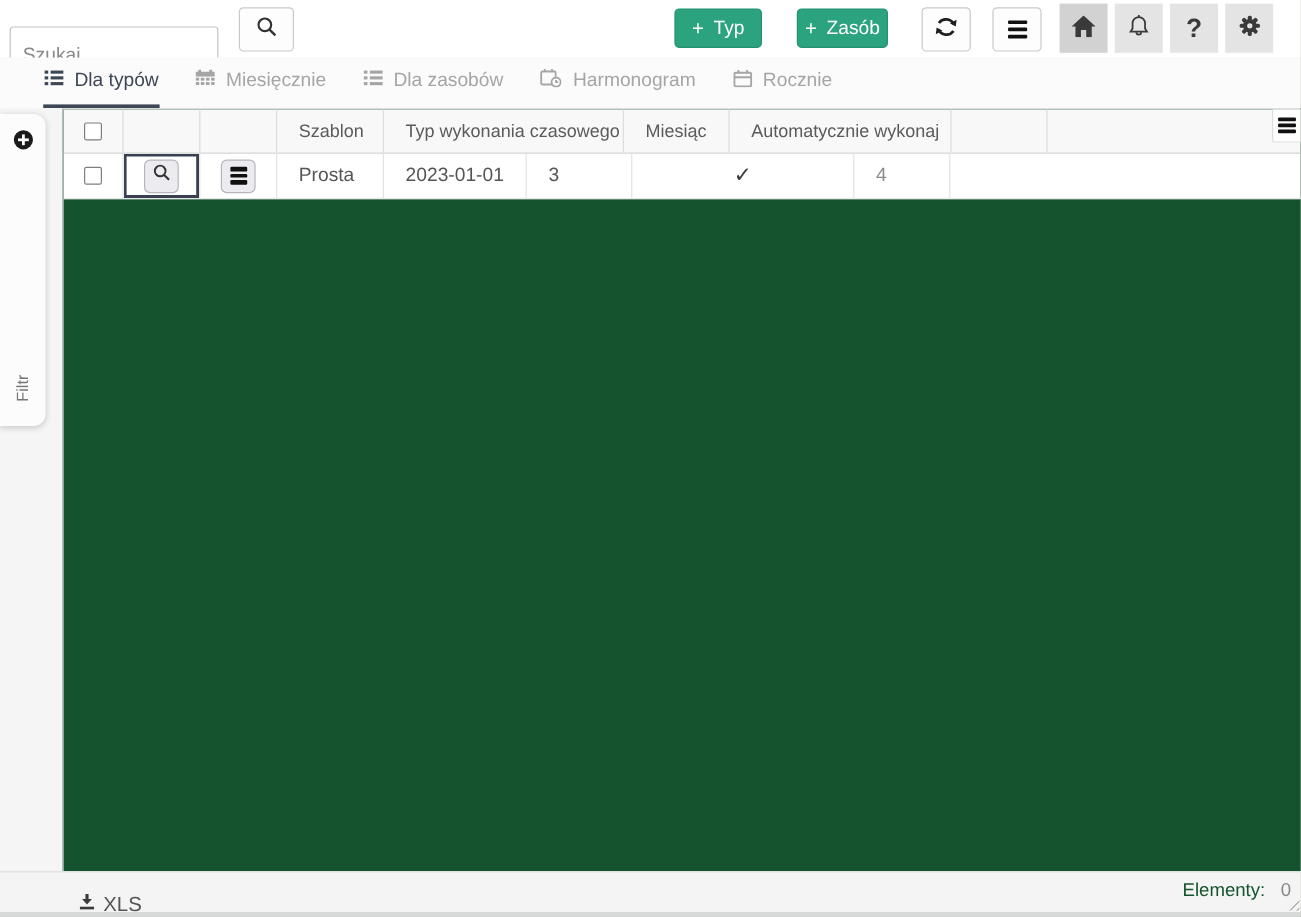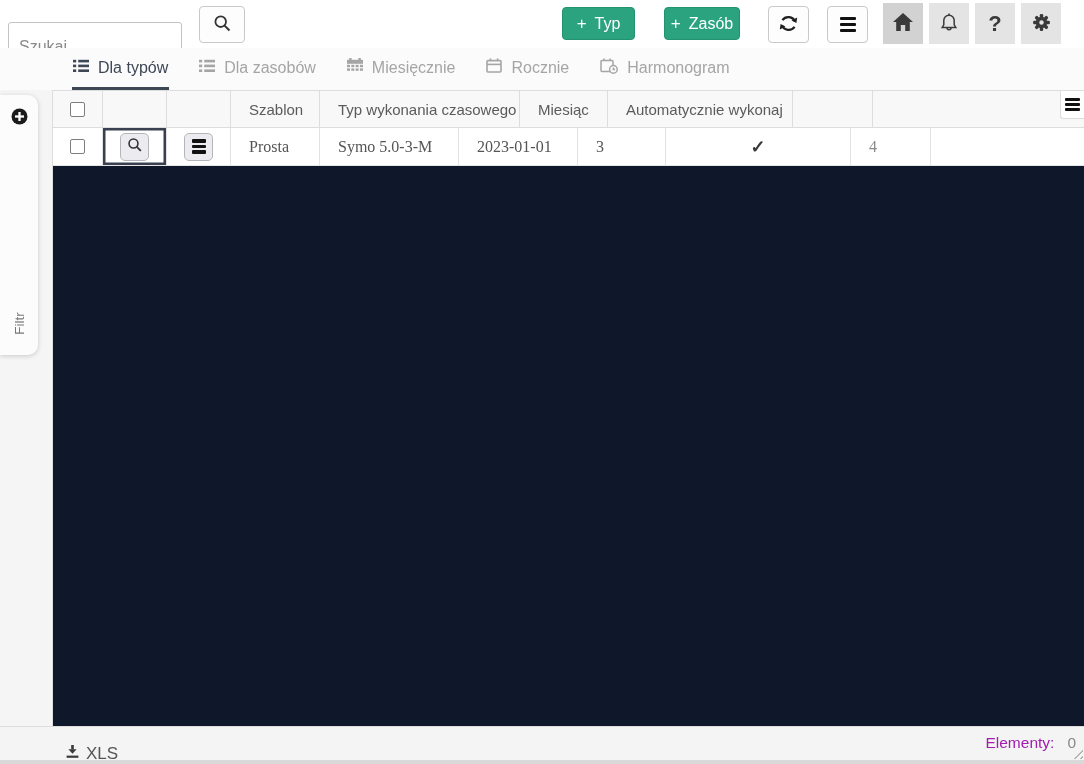--- a/index.html
+++ b/index.html
@@ -40,21 +40,21 @@
   }
   .btn-home { left:883px; background:#d2d2d2; }
   .btn-bell { left:929px; }
   .btn-help { left:975px; font-size:22px; font-weight:700; color:#3a3a3a; }
   .btn-gear { left:1021px; }
   .hamburger { display:inline-block; }
   .hamburger i { display:block; width:16px; height:3.5px; background:#111; border-radius:1px; margin:2.5px 0; }
   
   .tabbar {
     position:absolute; left:0; top:48px; width:1084px; height:42px; background:#fbfbfb;
-    display:flex; align-items:stretch; padding-left:72px; gap:29px;
+    display:flex; align-items:stretch; padding-left:36px; gap:29px;
   }
   .tab {
     display:flex; align-items:center; gap:9px; color:#a5a5a5; font-size:16px;
     cursor:pointer; border-bottom:3px solid transparent; padding:0 1px;
   }
   .tab.active { color:#3e4756; border-bottom-color:#3e4756; }
   .tab svg { flex:0 0 auto; }
   
   .filter-panel {
     position:absolute; left:0; top:95px; width:38px; height:260px;
@@ -62,29 +62,29 @@
     box-shadow:0 1px 5px rgba(0,0,0,.18);
   }
   .filter-plus { position:absolute; top:13px; left:11px; cursor:pointer; }
   .filter-label {
     position:absolute; bottom:24px; left:0; width:38px; text-align:center;
     transform:rotate(-90deg); color:#777; font-size:13.5px; white-space:nowrap;
   }
   
   .grid {
     position:absolute; left:52px; top:90px; width:1032px; height:636px;
-    background:#0f172a; border-top:1px solid #ddd; border-left:1px solid #ddd;
+    background:#14532d; border-top:1px solid #ddd; border-left:1px solid #ddd;
     overflow:hidden;
   }
   .ghead { display:flex; height:37px; background:#f8f8f8; border-bottom:1px solid #ddd; }
   .ghead .cell { border-right:1px solid #ddd; color:#5b5b5b; font-size:15px;
     display:flex; align-items:center; padding-left:18px; }
   .grow { display:flex; height:38px; background:#fff; border-bottom:1px solid #e5e5e5; }
   .grow .cell { border-right:1px solid #e2e2e2; color:#555; font-size:16px;
-    display:flex; align-items:center; padding-left:18px;font-family:Liberation Serif, serif; }
+    display:flex; align-items:center; padding-left:18px; }
   .cell.center { justify-content:center; padding-left:0; }
   .c0{width:50px}.c1{width:64px}.c2{width:64px}.c3{width:89px}.c4{width:139px}
   .c5{width:119px}.c6{width:200px}.c7{width:88px}.c8{width:185px}.c9{width:80px}
   .checkbox {
     width:15px; height:15px; border:1.5px solid #7e7e7e; border-radius:2px; background:#fff; cursor:pointer;
   }
   .focus-cell { box-shadow: inset 0 0 0 2.5px #39404f; }
   .mini-btn {
     width:29px; height:28px; background:#ececf0; border:1px solid #b5b5bd; border-radius:5px;
   }
@@ -99,21 +99,21 @@
   
   .footer {
     position:absolute; left:0; top:726px; width:1084px; height:34px;
     background:#f4f4f4; border-top:1px solid #ddd;
   }
   .xls-link {
     position:absolute; left:66px; top:7px; display:flex; align-items:center; gap:7px;
     color:#555; font-size:17px; cursor:pointer;margin-top:10px;
   }
   .elements { position:absolute; right:8px; top:7px; display:flex; gap:13px; font-size:15.5px; }
-  .elements .lab { color:#a21caf; }
+  .elements .lab { color:#14532d; }
   .elements .val { color:#888; }
   .resize-handle {
     position:absolute; right:1px; bottom:1px; width:12px; height:12px; cursor:nwse-resize;
     background:repeating-linear-gradient(135deg, transparent 0 2.5px, #b5b5b5 2.5px 4px);
     clip-path:polygon(100% 0, 100% 100%, 0 100%);
   }
   .bottom-strip { position:absolute; left:0; top:760px; width:1084px; height:4px; background:#d9d9d9; }
 </style>
 </head>
 <body>
@@ -194,33 +194,20 @@
       <svg width="16" height="14" viewBox="0 0 16 14" fill="currentColor">
           <rect y="0.8" width="3.2" height="2.6"></rect>
           <rect x="5.2" y="0.8" width="10.8" height="2.6"></rect>
           <rect y="5.6" width="3.2" height="2.6"></rect>
           <rect x="5.2" y="5.6" width="10.8" height="2.6"></rect>
           <rect y="10.4" width="3.2" height="2.6"></rect>
           <rect x="5.2" y="10.4" width="10.8" height="2.6"></rect>
         </svg>
     </span>
     <span>Dla typów</span>
-  </div>
-  <div class="tab">
-    <span>
-      <svg width="16" height="14" viewBox="0 0 16 14" fill="currentColor">
-          <rect y="0.8" width="3.2" height="2.6"></rect>
-          <rect x="5.2" y="0.8" width="10.8" height="2.6"></rect>
-          <rect y="5.6" width="3.2" height="2.6"></rect>
-          <rect x="5.2" y="5.6" width="10.8" height="2.6"></rect>
-          <rect y="10.4" width="3.2" height="2.6"></rect>
-          <rect x="5.2" y="10.4" width="10.8" height="2.6"></rect>
-        </svg>
-    </span>
-    <span>Dla zasobów</span>
   </div>
   <div class="tab">
     <span>
       <svg width="16" height="15" viewBox="0 0 16 15" fill="currentColor">
         <rect x="2.2" width="2.4" height="3"></rect>
           <rect x="11.4" width="2.4" height="3"></rect>
         <rect y="1.8" width="16" height="4"></rect>
         <rect y="6.6" x="0" width="16" height="8.4" fill="none"></rect>
         <g>
           <rect x="0" y="6.8" width="3" height="2.4"></rect>
@@ -231,40 +218,53 @@
             <rect x="4.3" y="10.4" width="3" height="2.4"></rect>
             <rect x="8.6" y="10.4" width="3" height="2.4"></rect>
             <rect x="12.9" y="10.4" width="3.1" height="2.4"></rect>
         </g>
       </svg>
     </span>
     <span>Miesięcznie</span>
   </div>
   <div class="tab">
     <span>
-      <svg width="16" height="15" viewBox="0 0 16 15" fill="none" stroke="currentColor" stroke-width="1.6">
-        <rect x="1" y="2.6" width="14" height="11.4" rx="1"></rect>
-        <line x1="1" y1="6.4" x2="15" y2="6.4"></line>
-        <line x1="4.4" y1="0.4" x2="4.4" y2="3"></line>
-          <line x1="11.6" y1="0.4" x2="11.6" y2="3"></line>
-      </svg>
-    </span>
-    <span>Rocznie</span>
+      <svg width="16" height="14" viewBox="0 0 16 14" fill="currentColor">
+          <rect y="0.8" width="3.2" height="2.6"></rect>
+          <rect x="5.2" y="0.8" width="10.8" height="2.6"></rect>
+          <rect y="5.6" width="3.2" height="2.6"></rect>
+          <rect x="5.2" y="5.6" width="10.8" height="2.6"></rect>
+          <rect y="10.4" width="3.2" height="2.6"></rect>
+          <rect x="5.2" y="10.4" width="10.8" height="2.6"></rect>
+        </svg>
+    </span>
+    <span>Dla zasobów</span>
   </div>
   <div class="tab">
     <span>
       <svg width="18" height="16" viewBox="0 0 18 16" fill="none" stroke="currentColor" stroke-width="1.5">
         <path d="M13 13.4 H2 a1 1 0 0 1 -1-1 V3.6 a1 1 0 0 1 1-1 h10 a1 1 0 0 1 1 1 V7"></path>
         <line x1="4" y1="0.4" x2="4" y2="3"></line>
           <line x1="10" y1="0.4" x2="10" y2="3"></line>
         <circle cx="13.4" cy="11.4" r="3.8" fill="#fbfbfb"></circle>
         <path d="M13.4 9.6 v1.9 h1.7"></path>
       </svg>
     </span>
     <span>Harmonogram</span>
+  </div>
+  <div class="tab">
+    <span>
+      <svg width="16" height="15" viewBox="0 0 16 15" fill="none" stroke="currentColor" stroke-width="1.6">
+        <rect x="1" y="2.6" width="14" height="11.4" rx="1"></rect>
+        <line x1="1" y1="6.4" x2="15" y2="6.4"></line>
+        <line x1="4.4" y1="0.4" x2="4.4" y2="3"></line>
+          <line x1="11.6" y1="0.4" x2="11.6" y2="3"></line>
+      </svg>
+    </span>
+    <span>Rocznie</span>
   </div>
 </div>
 
 <div class="filter-panel">
   <span class="filter-plus">
     <svg width="17" height="17" viewBox="0 0 17 17">
         <circle cx="8.5" cy="8.5" r="8" fill="#1b1b1b"></circle>
         <rect x="7.35" y="4" width="2.3" height="9" fill="#fff"></rect>
         <rect x="4" y="7.35" width="9" height="2.3" fill="#fff"></rect>
       </svg>
@@ -318,23 +318,20 @@
         <span class="hamburger">
             <i></i>
             <i></i>
             <i></i>
           </span>
       </div>
     </div>
     <div class="cell c3">
         <span>Prosta</span>
       </div>
-    <div class="cell c4">
-        <span>Symo 5.0-3-M</span>
-      </div>
     <div class="cell c5">
         <span>2023-01-01</span>
       </div>
     <div class="cell c7">
         <span>3</span>
       </div>
     <div class="cell c8 center">
       <span class="check-glyph">✓</span>
     </div>
     <div class="cell c9">

